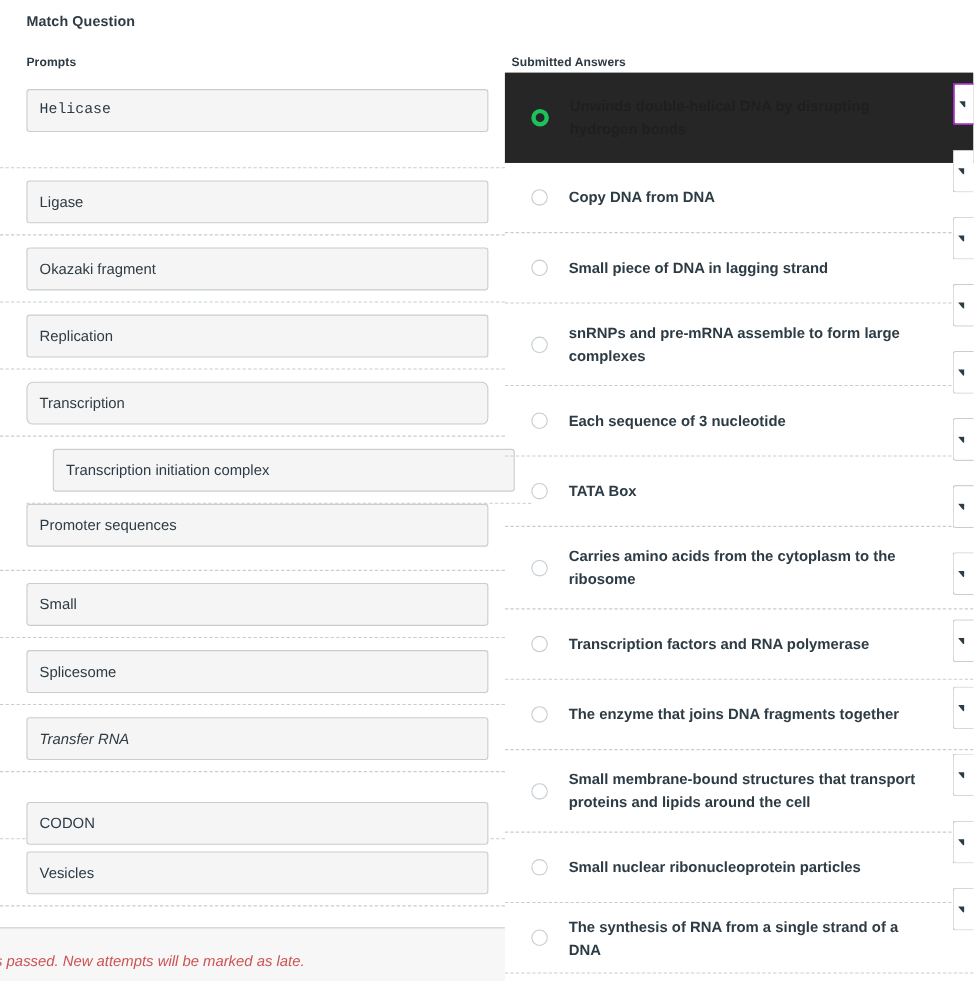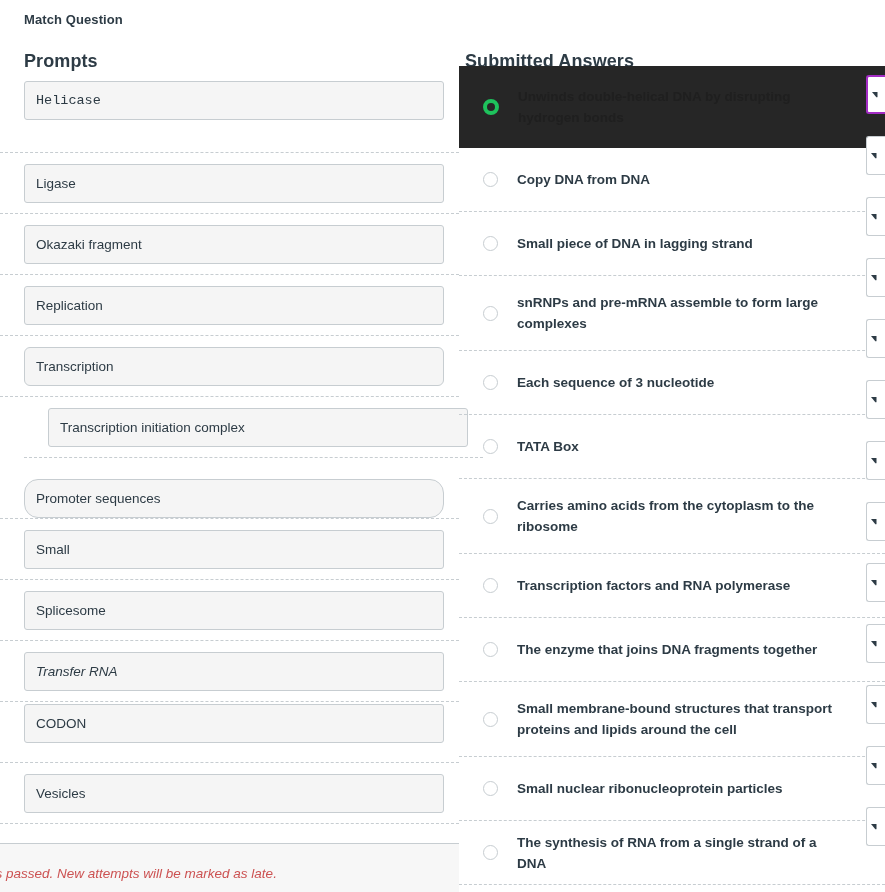--- a/index.html
+++ b/index.html
@@ -18,21 +18,21 @@
     left: 24px; top: 12px;
     font-size: 13px;
     font-weight: bold;
     color: #2d3b45;
     letter-spacing: 0.1px;
   }
 
   
   .col-header {
     position: absolute;
-    font-size: 18px;
+    font-size: 11px;
     font-weight: bold;
     color: #2d3b45;
     letter-spacing: 0.1px;
   }
   #prompts-header { left: 24px; top: 51px; }
   #answers-header { left: 465px; top: 51px; }
 
   
   #prompts-column {
     position: absolute;
@@ -185,41 +185,41 @@
       <div class="prompt-box" style="top: 11px; border-radius: 6px;">
         <span>Transcription</span>
       </div>
     </div>
     <div class="prompt-row" style="height: 61px; margin-left: 24px;">
       <div class="prompt-box" style="top: 11px;">
         <span>Transcription initiation complex</span>
       </div>
     </div>
     <div class="prompt-row" style="height: 61px;">
-      <div class="prompt-box" style="top: 21px; border-radius: 14px;">
+      <div class="prompt-box" style="top: 0;">
         <span>Promoter sequences</span>
       </div>
     </div>
     <div class="prompt-row" style="height: 61px;">
       <div class="prompt-box" style="top: 11px;">
         <span>Small</span>
       </div>
     </div>
     <div class="prompt-row" style="height: 61px;">
       <div class="prompt-box" style="top: 11px;">
         <span>Splicesome</span>
       </div>
     </div>
     <div class="prompt-row" style="height: 61px; font-style: italic;">
       <div class="prompt-box" style="top: 11px;">
         <span>Transfer RNA</span>
       </div>
     </div>
     <div class="prompt-row" style="height: 61px;">
-      <div class="prompt-box" style="top: 2px;">
+      <div class="prompt-box" style="top: 27px;">
         <span>CODON</span>
       </div>
     </div>
     <div class="prompt-row" style="height: 61px;">
       <div class="prompt-box" style="top: 11px;">
         <span>Vesicles</span>
       </div>
     </div>
   </div>
 

